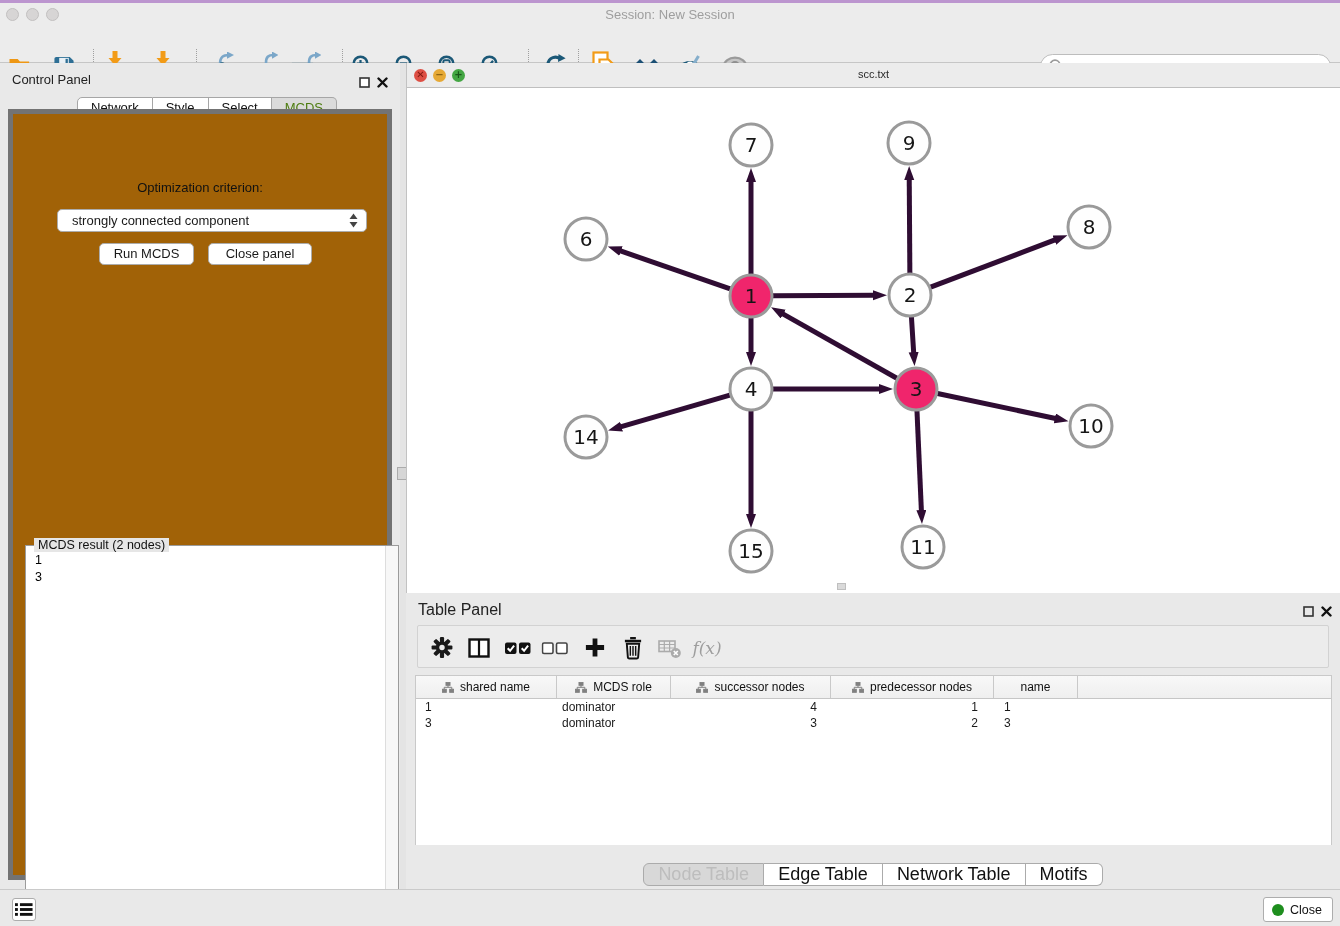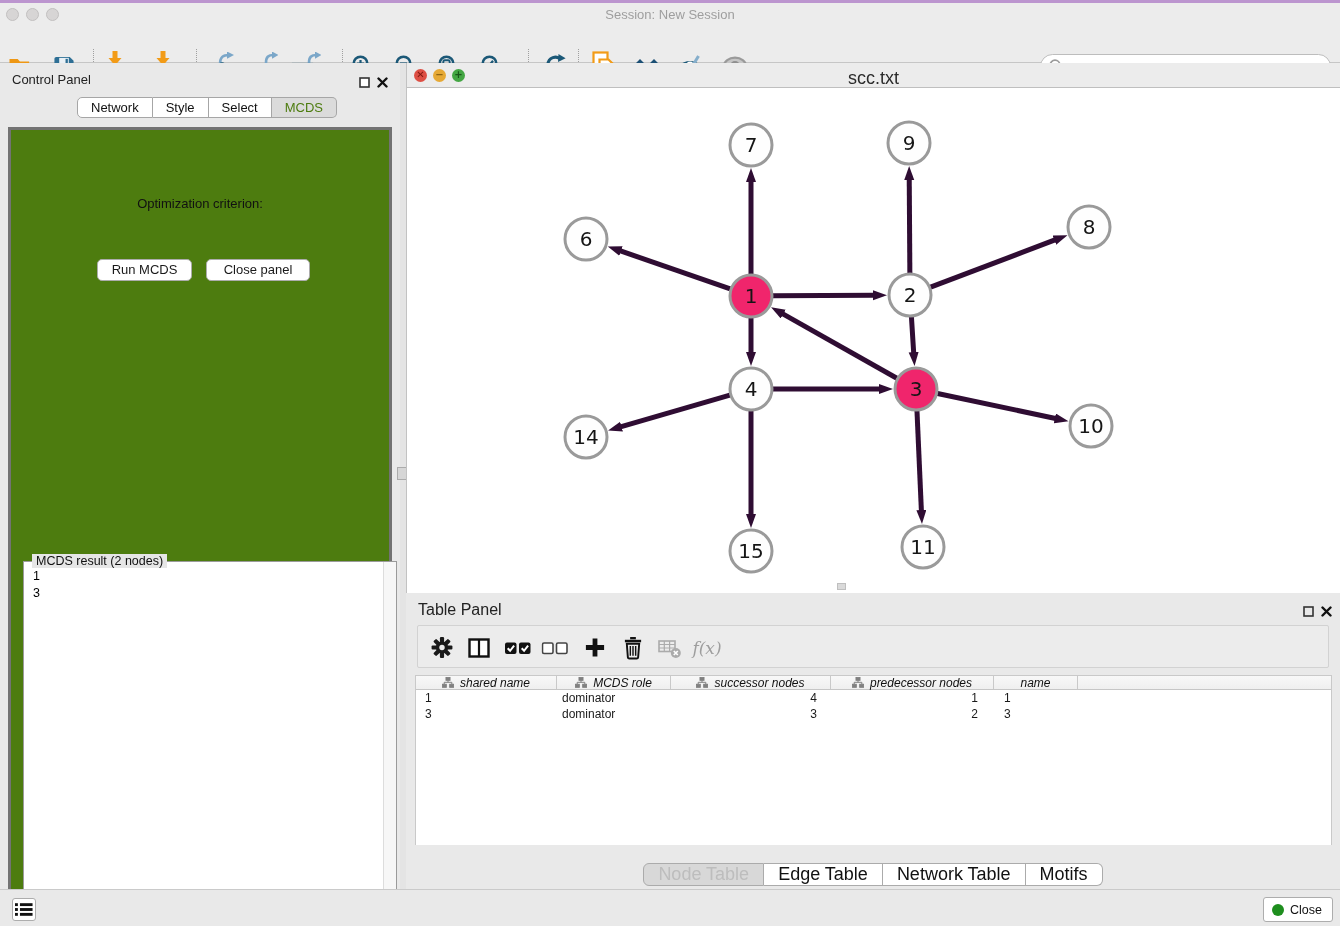--- a/index.html
+++ b/index.html
@@ -26,22 +26,22 @@
   
   #control-panel { position:absolute; left:0; top:63px; width:400px; height:826px; background:#E9E9E9; }
   #cp-header { position:absolute; left:12px; top:9px; font-size:13px; color:#222; }
   .panel-btn { position:absolute; width:12px; height:12px; }
   #cp-tabs { position:absolute; left:77px; top:34px; display:flex; }
   .seg-tab { height:21px; padding:0 13px; background:#fff; border:1px solid #A6A6A6; border-left:none;
              font-size:13px; line-height:19px; color:#111; }
   .seg-tab:first-child { border-left:1px solid #A6A6A6; border-radius:5px 0 0 5px; }
   .seg-tab:last-child { border-radius:0 5px 5px 0; }
   .seg-tab.selected { background:#DBDBDB; color:#4d7c0f; }
-  #cp-content { position:absolute; left:8px; top:64px; width:384px; height:771px;
-                border:3px solid #737373; background:#4d7c0f; }
+  #cp-content { position:absolute; left:8px; top:46px; width:384px; height:771px;
+                border:5px solid #737373; background:#a16207; }
   #opt-label { position:absolute; left:0; top:66px; width:100%; text-align:center; font-size:13px; color:#111; }
   #criterion-select { position:absolute; left:44px; top:95px; width:310px; height:23px; background:#fff;
                       border:1px solid #ACACAC; border-radius:5px; display:flex; align-items:center;
                       padding:0 8px 0 14px; font-size:13px; }
   #criterion-select .val { flex:1; }
   .cp-button { position:absolute; top:129px; height:22px; background:#fff; border:1px solid #ACACAC;
                border-radius:5px; font-size:13px; text-align:center; line-height:20px; }
   #mcds-result { position:absolute; left:12px; top:431px; width:374px; height:377px;
                  border:1px solid #9B9B9B; background:#fff; }
   #mcds-result-title { position:absolute; left:8px; top:-8px; background:#E6E6E6; padding:0 4px;
@@ -58,34 +58,34 @@
   #canvas-grip { position:absolute; left:430px; bottom:3px; width:9px; height:7px; background:#DADADA;
                  border:1px solid #BFBFBF; }
 
   
   #network-window { position:absolute; left:406px; top:63px; width:934px; height:530px;
                     border-left:1px solid #C2C2C2; }
   #net-titlebar { position:absolute; left:0; top:0; width:100%; height:25px; background:#ECECEC;
                   border-bottom:1px solid #BFBFBF; }
   .net-dot { position:absolute; top:6px; width:13px; height:13px; border-radius:50%;
              font:bold 10px/12px "DejaVu Sans",sans-serif; text-align:center; }
-  #net-title { position:absolute; left:0; top:5px; width:100%; text-align:center; font-size:18px; color:#2B2B2B; }
+  #net-title { position:absolute; left:0; top:5px; width:100%; text-align:center; font-size:11px; color:#2B2B2B; }
   #net-canvas { position:absolute; left:0; top:25px; width:933px; height:505px; background:#fff; }
 
   
   #table-panel { position:absolute; left:406px; top:595px; width:934px; height:294px; background:#E9E9E9; }
   #tp-header { position:absolute; left:12px; top:6px; font-size:16px; color:#222; }
   #tp-toolbar { position:absolute; left:11px; top:30px; width:912px; height:43px; background:#ECECEC;
                 border:1px solid #D2D2D2; border-radius:2px; }
   .tpi { position:absolute; top:8px; transform:translateX(-50%); height:27px; display:flex; align-items:center; }
   #fx-label { font-family:"DejaVu Serif", serif; font-style:italic; font-size:17px; color:#9E9E9E; }
   #node-table { position:absolute; left:9px; top:80px; width:917px; height:170px; background:#fff;
                 border:1px solid #C9C9C9; border-bottom:none; font-size:12px; }
-  #nt-head { display:flex; height:14px; background:linear-gradient(#F8F8F8,#EFEFEF);
-             border-bottom:1px solid #C6C6C6;font-style:italic; }
+  #nt-head { display:flex; height:23px; background:linear-gradient(#F8F8F8,#EFEFEF);
+             border-bottom:1px solid #C6C6C6; }
   .nt-hcell { display:flex; align-items:center; justify-content:center; gap:6px;
               border-right:1px solid #C9C9C9; font-size:12px; color:#111; }
   .nt-hcell:nth-child(1){ width:141px; } .nt-hcell:nth-child(2){ width:114px; }
   .nt-hcell:nth-child(3){ width:160px; } .nt-hcell:nth-child(4){ width:163px; }
   .nt-hcell:nth-child(5){ width:84px; }
   .nt-row { display:flex; height:16px; line-height:16px; }
   .nt-cell { overflow:hidden; white-space:nowrap; }
   .nt-cell:nth-child(1){ width:141px; padding-left:9px; }
   .nt-cell:nth-child(2){ width:114px; padding-left:5px; }
   .nt-cell:nth-child(3){ width:160px; padding-right:14px; text-align:right; }
@@ -291,20 +291,27 @@
         </svg>
     </div>
     <div id="cp-tabs">
       <div class="seg-tab">Network</div>
       <div class="seg-tab">Style</div>
       <div class="seg-tab">Select</div>
       <div class="seg-tab selected">MCDS</div>
     </div>
     <div id="cp-content">
       <div id="opt-label">Optimization criterion:</div>
+      <div id="criterion-select">
+        <span class="val">strongly connected component</span>
+        <svg width="9" height="15" viewBox="0 0 9 15">
+            <polygon points="4.5,0.5 8.5,6 0.5,6" fill="#444"></polygon>
+            <polygon points="4.5,14.5 8.5,9 0.5,9" fill="#444"></polygon>
+          </svg>
+      </div>
       <div class="cp-button" style="left:86px; width:95px">Run MCDS</div>
       <div class="cp-button" style="left:195px; width:104px">Close panel</div>
       <div id="mcds-result">
         <span id="mcds-result-title">MCDS result (2 nodes)</span>
         <div id="mcds-lines">1
 3</div>
         <div id="mcds-scroll"></div>
       </div>
     </div>
   </div>

